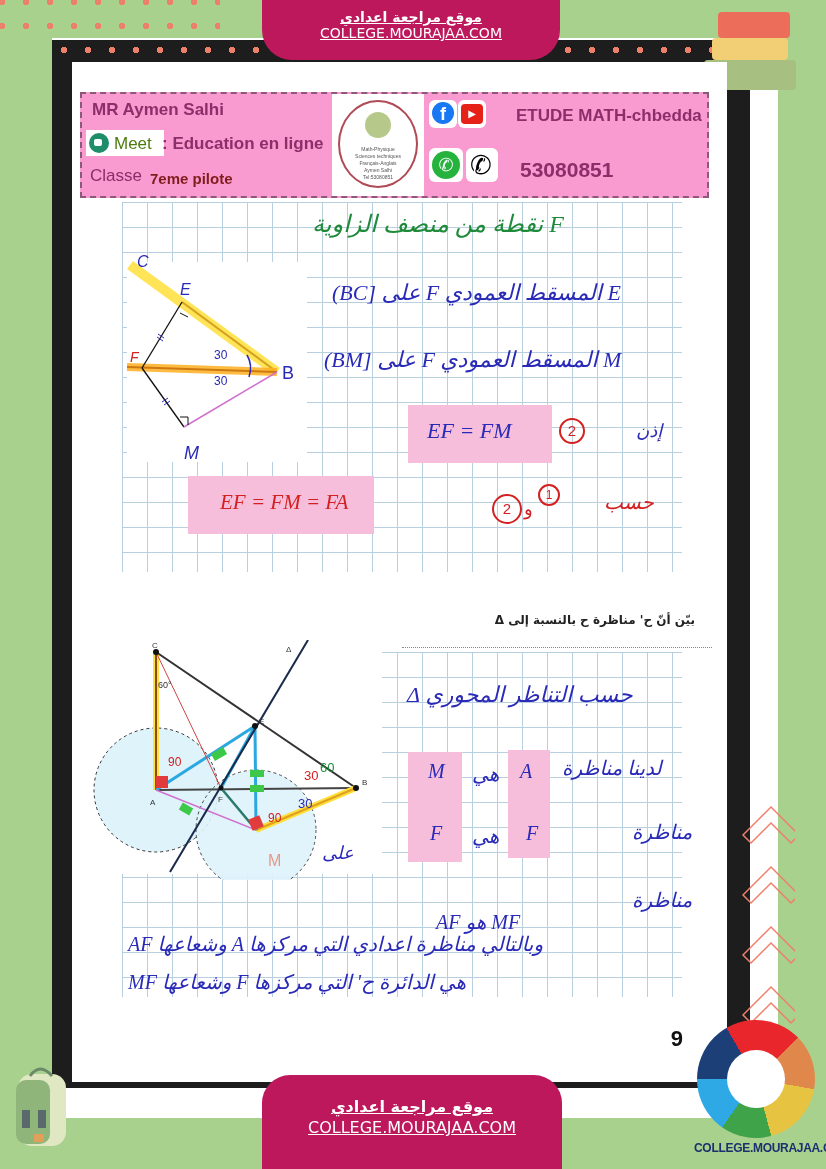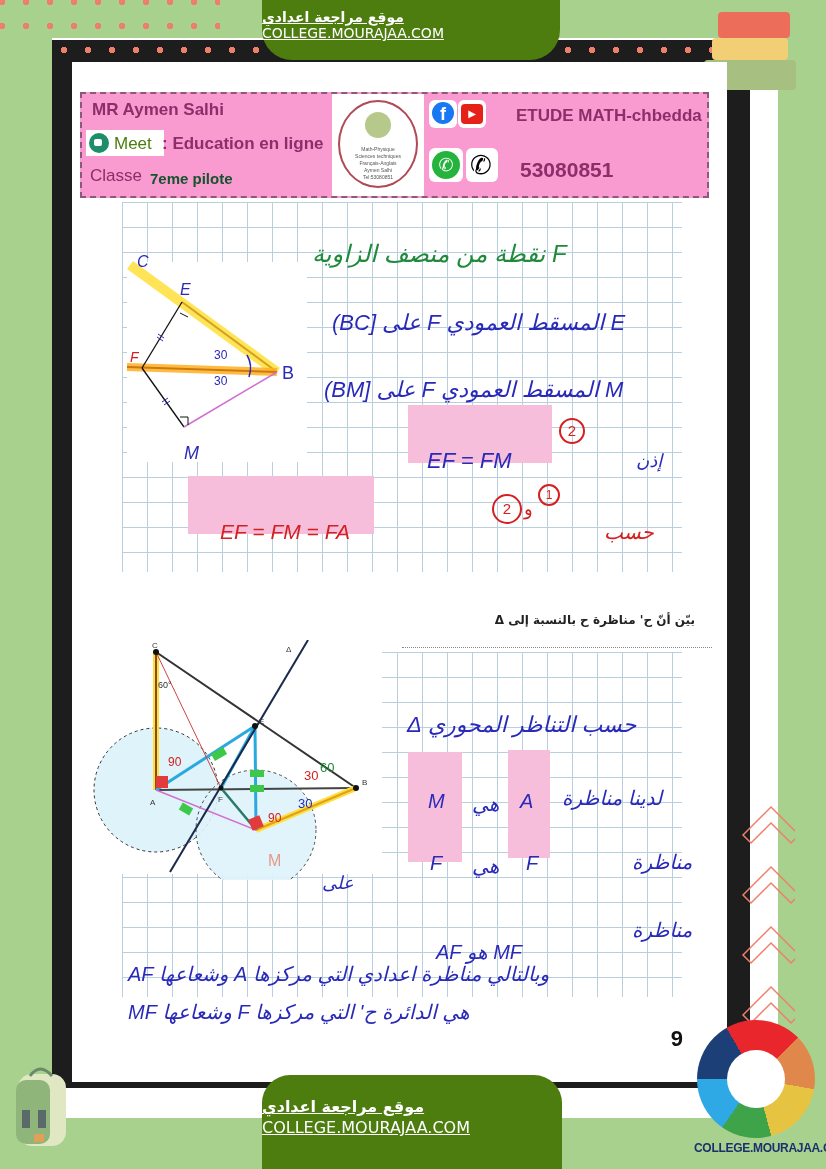--- a/index.html
+++ b/index.html
@@ -40,34 +40,34 @@
   .yt::after { content: "▶"; position: absolute; left: 3px; top: 4px; width: 22px; height: 20px; border-radius: 4px; background: #e62117; color: #fff; font-size: 10px; text-align: center; line-height: 20px; }
   .wa { left: 347px; top: 54px; width: 34px; height: 34px; }
   .wa::after { content: "✆"; position: absolute; left: 3px; top: 3px; width: 28px; height: 28px; border-radius: 50%; background: #25b33e; color: #fff; font-size: 18px; text-align: center; line-height: 28px; }
   .ph { left: 384px; top: 54px; width: 32px; height: 34px; }
   .ph::after { content: "✆"; position: absolute; left: 4px; top: 2px; color: #000; font-size: 26px; }
 
   
   .grid { position: absolute; background-color: #fff;
     background-image: linear-gradient(#b8cfe0 1px, transparent 1px), linear-gradient(90deg, #b8cfe0 1px, transparent 1px);
     background-size: 25px 25px; }
-  .hw { position: absolute; font-family: Liberation Sans, sans-serif; font-style: italic; white-space: nowrap; direction: rtl; margin-top: 30px; }
+  .hw { position: absolute; font-family: Liberation Serif, serif; font-style: italic; white-space: nowrap; direction: rtl; }
   .hw.ltr { direction: ltr; }
   .blue { color: #2a2ab8; }
   .green { color: #1e8a3a; }
   .red { color: #d42020; }
   .pinkbox { position: absolute; background: #f7bedb; }
   .circ { display: inline-block; width: 26px; height: 26px; border: 2px solid #d42020; border-radius: 50%; text-align: center; line-height: 22px; font-size: 15px; color: #d42020; }
 
   .printed { position: absolute; font-family: "DejaVu Sans", sans-serif; font-weight: bold; font-size: 12px; color: #222; direction: rtl; text-align: right; white-space: nowrap; }
 
   .pagenum { position: absolute; right: 44px; bottom: 30px; font-weight: bold; font-size: 22px; color: #111; }
 
   
-  .tab { position: absolute; background: #4d7c0f; border-radius: 28px 28px 0 0; color: #fff; text-align: left; font-family: "DejaVu Sans", sans-serif; }
+  .tab { position: absolute; background: #be185d; border-radius: 28px 28px 0 0; color: #fff; text-align: center; font-family: "DejaVu Sans", sans-serif; }
   .tab-top { left: 262px; top: 0; width: 298px; height: 60px; border-radius: 0 0 30px 30px; }
   .tab-bottom { left: 262px; top: 1075px; width: 300px; height: 94px; }
   .tab .ar { display: block; font-weight: bold; text-decoration: underline; }
   .tab .en { display: block; text-decoration: underline; }
 
   .chevrons { position: absolute; left: 735px; top: 795px; width: 60px; height: 230px; }
 
   .books { position: absolute; left: 700px; top: 12px; width: 100px; height: 80px; }
   .book { position: absolute; border-radius: 4px; }
 
@@ -101,21 +101,21 @@
 <div class="page">
 
   <div class="banner">
     <span class="t" style="left:10px;top:6px;">MR  Aymen Salhi</span>
     <div class="meet-box">
       <span class="meet-icon"></span>
       <span class="meet-label">Meet</span>
     </div>
     <span class="t" style="left:80px;top:40px;">: Education en ligne</span>
     <span class="t" style="left:8px;top:72px;font-weight:normal;color:#8b2e6a;">Classe</span>
-    <span class="t" style="left:68px;top:76px;font-size:15px;color:#14532d;text-align:center;">7eme pilote</span>
+    <span class="t" style="left:68px;top:76px;font-size:15px;color:#7f1d1d;text-align:center;">7eme pilote</span>
 
     <div class="logo">
       <div class="logo-ring"></div>
       <div class="logo-tree"></div>
       <div class="logo-text">
         <div>Math-Physique</div>
         <div>Sciences techniques</div>
         <div>Français-Anglais</div>
         <div>Aymen Salhi</div>
         <div>Tel:53080851</div>

